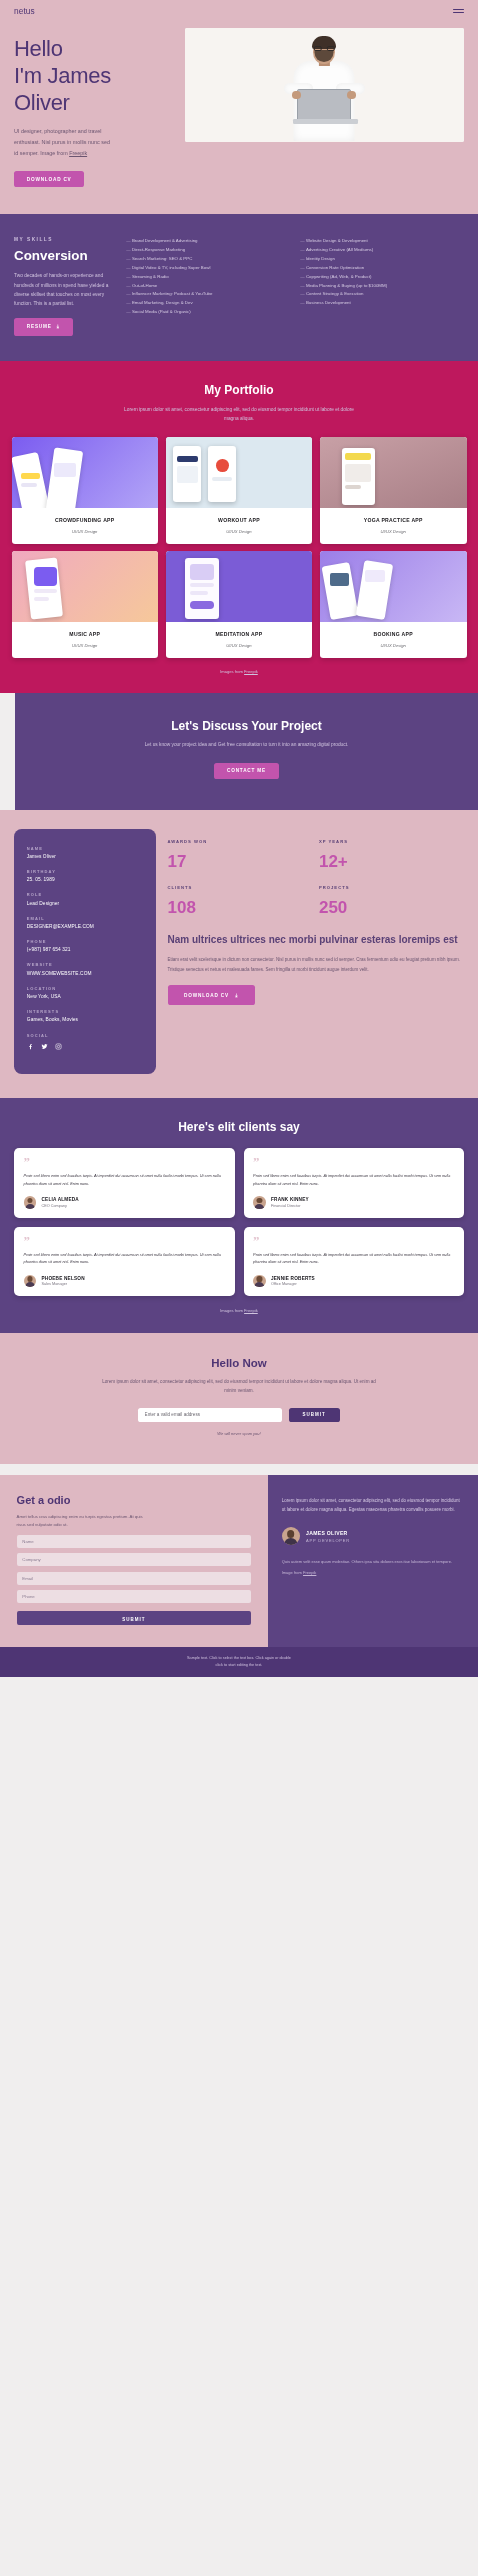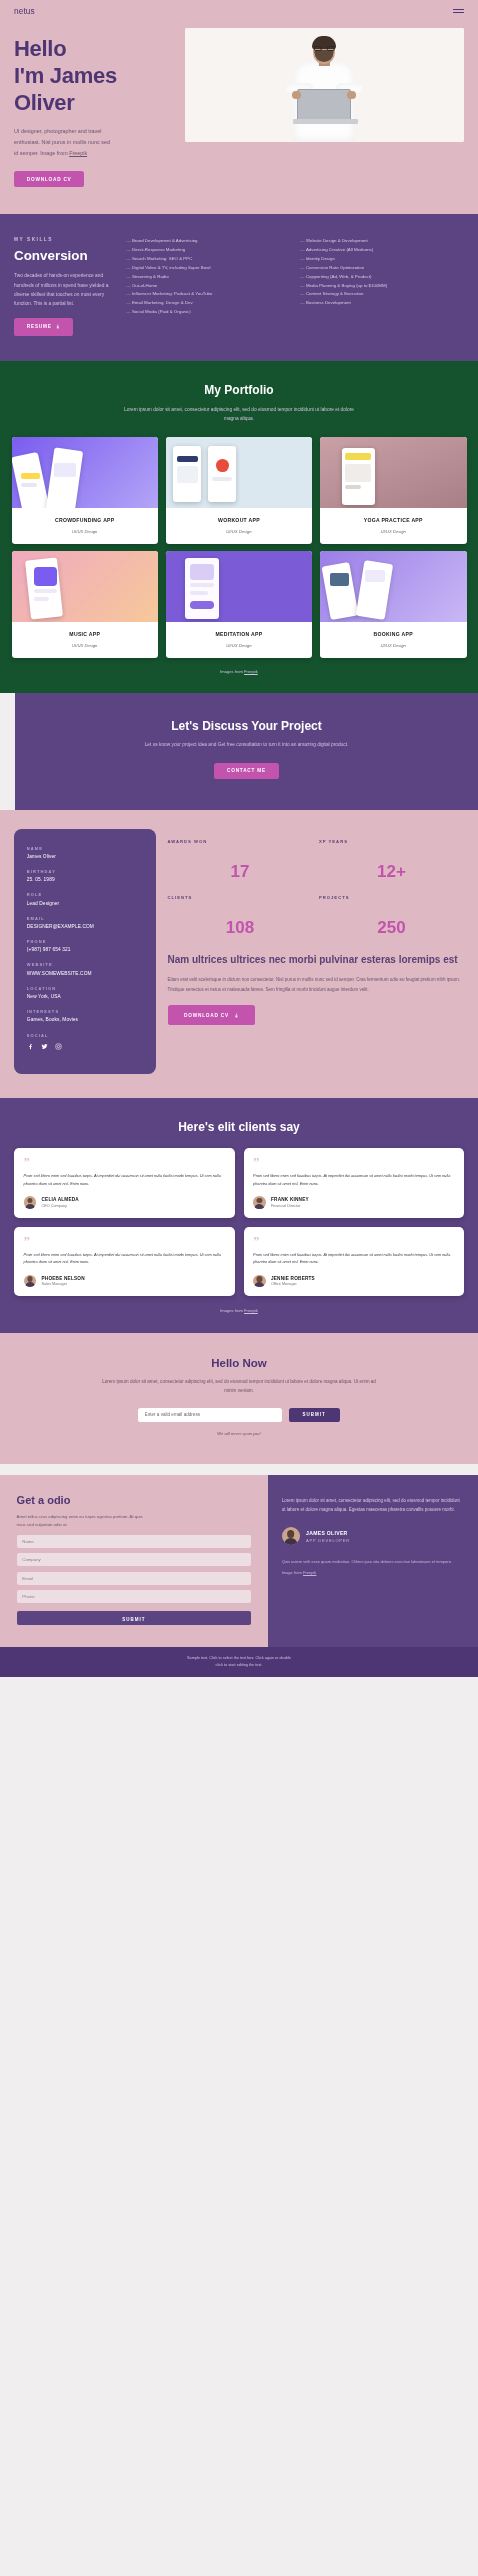--- a/index.html
+++ b/index.html
@@ -13,21 +13,21 @@
   
   .hero { background: #deb8c2; padding: 0 0 27px 0; position: relative; }
   .topbar { height: 22px; display: flex; align-items: center;
             justify-content: space-between; padding: 0 14px; }
   .logo { color: #4e3574; font-size: 8.3px; letter-spacing: 0.1px; }
   .burger { width: 11px; display: flex; flex-direction: column; gap: 1.9px; cursor: pointer; }
   .burger i { display: block; height: 1px; background: #4e3574; border-radius: 0.6px; }
   .hero-inner { display: flex; padding: 0 14px; gap: 7.7px; }
   .hero-left { width: 163px; padding-top: 14px; }
   .hero-title { color: #4e3574; font-size: 22px; line-height: 1.22;
-                font-weight: 700; letter-spacing: -0.3px; }
+                font-weight: 400; letter-spacing: -0.3px; }
   .hero-desc { color: #6b5570; font-size: 5.4px; line-height: 2.05;
                margin-top: 9.6px; width: 96px; }
   .hero-desc a { color: #6b5570; }
   .btn {
     display: inline-block; border: none; cursor: pointer;
     background: #c254ad; color: #fff; font-size: 4.7px; letter-spacing: 0.8px;
     font-weight: 700; padding: 5.7px 12.8px; border-radius: 2.6px;
     font-family: "Liberation Sans", sans-serif;
   }
   .hero .btn { margin-top: 11.5px; }
@@ -75,21 +75,21 @@
   .sk-p { color: #d2c5e0; font-size: 4.8px; line-height: 1.95; margin-top: 8.3px; }
   .btn-resume { margin-top: 9px; display: inline-flex; align-items: center; gap: 5.1px; }
   .dl-icon { font-size: 5.1px; }
   .sk-col { flex: 1; }
   .sk-list { list-style: none; }
   .sk-list li { color: #d6cbe3; font-size: 4.4px; line-height: 1.72;
                 position: relative; padding-left: 5.7px; margin-bottom: 1.3px; }
   .sk-list li:before { content: "—"; position: absolute; left: 0; color: #bcaacf; }
 
   
-  .portfolio { background: #14532d; padding: 22px 11.5px 19px; }
+  .portfolio { background: #be185d; padding: 22px 11.5px 19px; }
   .sec-h2 { color: #fff; font-size: 12px; font-weight: 700; text-align: center; }
   .sec-sub { color: #cfc3de; font-size: 4.8px; line-height: 1.85;
              text-align: center; margin: 8.3px auto 0; width: 230px; }
   .grid { display: grid; grid-template-columns: repeat(3,1fr); gap: 7.7px; margin-top: 14px; }
   .card { background: #fff; border-radius: 3.2px; overflow: hidden;
           box-shadow: 0 1.9px 5.7px rgba(0,0,0,.18); }
   .card-img { height: 71px; position: relative; overflow: hidden; }
   .card-body { padding: 9px 3.8px 10.2px; text-align: center; }
   .card-title { font-size: 5.1px; font-weight: 700; color: #18161a; letter-spacing: 0.3px; }
   .card-sub { font-size: 4.2px; color: #6b6b70; font-style: italic; margin-top: 5.1px; }
@@ -116,22 +116,22 @@
   .about { background: #deb8c2; padding: 19px 14px 24px; display: flex; gap: 11.5px; }
   .info-card { width: 142px; background: #5c4382; border-radius: 7.7px; padding: 16.6px 12.8px 14px; }
   .info-row { margin-bottom: 10.2px; }
   .info-label { color: #b7a6ca; font-size: 4px; letter-spacing: 1.1px; font-weight: 600; }
   .info-value { color: #fff; font-size: 4.8px; margin-top: 3.2px; letter-spacing: 0.1px; }
   .socials { display: flex; gap: 7px; margin-top: 5.1px; }
   .soc { width: 7px; height: 7px; color: #fff; }
   .about-right { flex: 1; padding-top: 10.2px; }
   .stats { display: grid; grid-template-columns: 1fr 1fr; gap: 3.8px 6.4px; }
   .stat-label { color: #5a4176; font-size: 4.2px; letter-spacing: 1px; font-weight: 700; }
-  .stat-value { color: #c254ad; font-size: 17px; font-weight: 700; margin-top: 18px;
-                margin-bottom: 9px; text-align: center; }
+  .stat-value { color: #c254ad; font-size: 17px; font-weight: 700; margin-top: 8px;
+                margin-bottom: 9px; }
   .about-h2 { color: #5a4176; font-size: 10px; font-weight: 700; line-height: 1.34;
               margin-top: 6.4px; }
   .about-p { color: #6b5570; font-size: 4.5px; line-height: 2.1; margin-top: 8.3px; }
   .btn-cv { margin-top: 11.5px; display: inline-flex; align-items: center; gap: 6.4px;
             padding: 6.4px 16.6px; }
 
   
   .testi { background: #5c4382; padding: 22px 14px 20.4px; }
   .tgrid { display: grid; grid-template-columns: 1fr 1fr; gap: 9px; margin-top: 14px; }
   .tcard { background: #fff; border-radius: 5.1px; padding: 10.2px 9.6px 9px;

